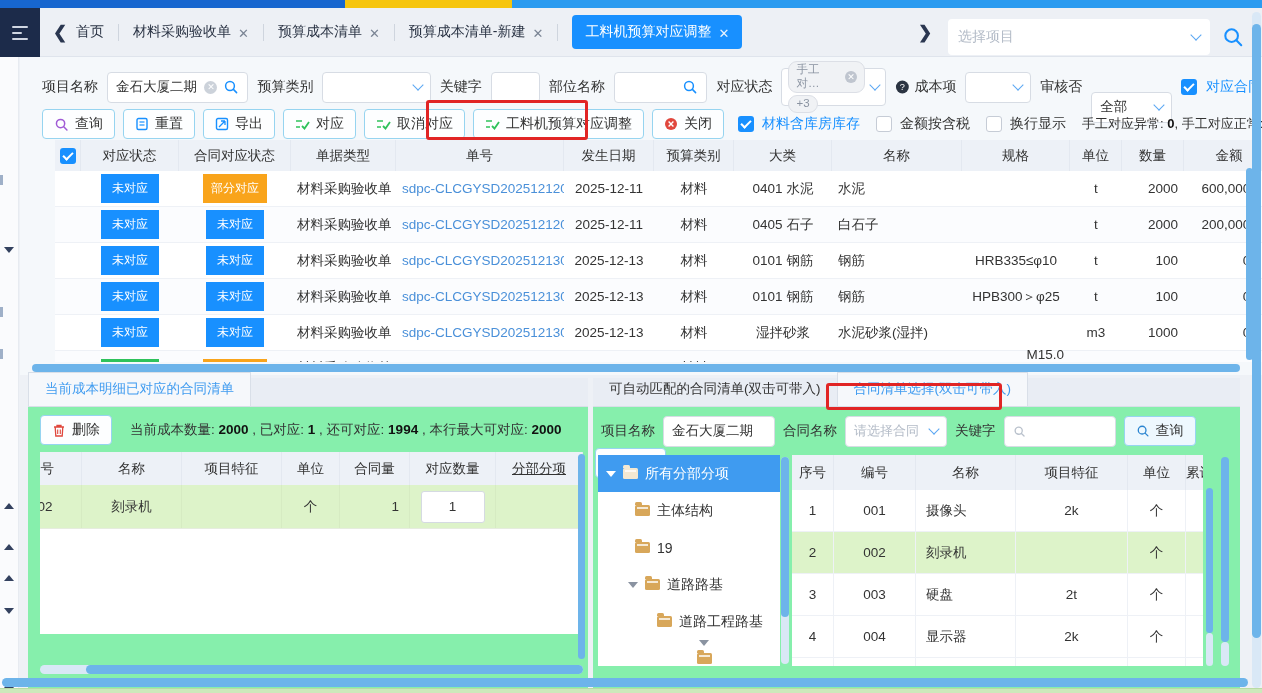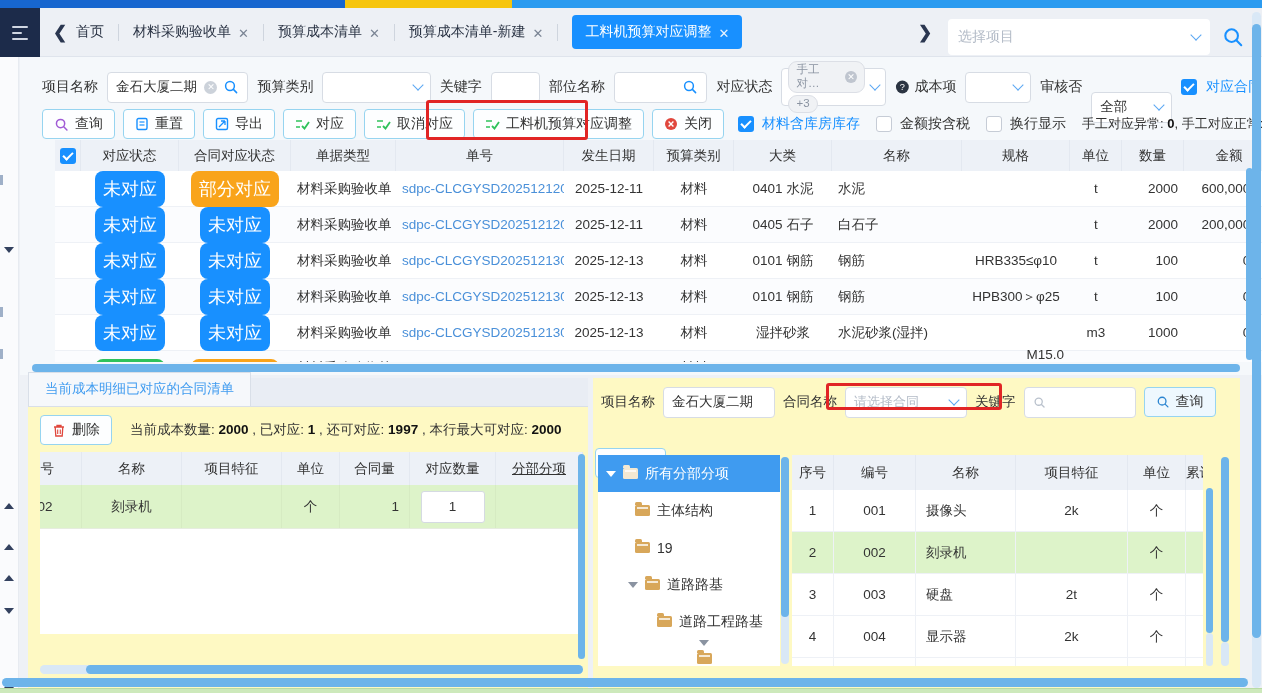--- a/index.html
+++ b/index.html
@@ -51,30 +51,30 @@
   .statustext { font-size:13px; color:#333; }
   .statustext b { color:#111; }
 
   
   .maintable { position:absolute; left:55px; top:140px; width:1207px; height:222px; overflow:hidden; background:#fff; }
   .t-head { display:flex; background:#edf1f7; height:31px; align-items:center; }
   .t-hcell { font-size:13.5px; color:#333; text-align:center; overflow:hidden; white-space:nowrap; flex:none; border-right:1px solid #e3e8f0; height:100%; display:flex; align-items:center; justify-content:center; }
   .t-row { display:flex; height:36px; align-items:center; border-bottom:1px solid #eef1f6; background:#fff; }
   .t-row.alt { background:#fbfcfe; }
   .t-cell { flex:none; padding:0 6px; overflow:hidden; white-space:nowrap; font-size:13.5px; color:#333; }
-  .badge { display:inline-block; min-width:58px; padding:6px 8px; border-radius:8px; color:#fff; font-size:18px; text-align:center; cursor:pointer; }
+  .badge { display:inline-block; min-width:58px; padding:6px 8px; border-radius:0; color:#fff; font-size:12px; text-align:center; cursor:pointer; }
   .link { color:#4a90d9; cursor:pointer; }
 
   
   .sb { position:absolute; border-radius:5px; }
   .sb-blue { background:#6db4ea; }
   .sb-light { background:#d9e8f6; }
 
   
-  .card { position:absolute; background:#fef9c3; }
+  .card { position:absolute; background:#86efac; }
   .tabstrip { height:29px; background:#e9edf4; border-bottom:1px solid #d9dfe8; display:flex; align-items:flex-end; }
   .ptab { font-size:13.5px; padding:7px 16px 8px; color:#333; cursor:pointer; white-space:nowrap; }
   .ptab.active { background:#f6f8fb; color:#3f9bf0; border:1px solid #d9dfe8; border-bottom:none; }
   .b-hcell { font-size:13.5px; color:#333; flex:none; text-align:center; overflow:hidden; white-space:nowrap; border-right:1px solid #e3e8f0; height:100%; display:flex; align-items:center; justify-content:center; }
   .b-cell { flex:none; overflow:hidden; white-space:nowrap; font-size:13.5px; color:#333; display:flex; align-items:center; justify-content:center; height:100%; border-right:1px solid rgba(0,0,0,0.03); }
   .greenrow { background:#ddf3c9; }
   .numinput { width:64px; height:32px; background:#fff; border:1px solid #d5dae2; border-radius:3px; text-align:center; font-size:13.5px; color:#333; }
 
   
   .tree { position:absolute; background:#fff; overflow:hidden; }
@@ -398,21 +398,21 @@
     </div>
     <div style="display:flex;align-items:center;gap:18px;padding:8px 12px;height:46px;">
       <button class="btn">
         <svg width="14" height="15" viewBox="0 0 14 15">
             <path d="M2 4 h10 M5 4 V2.5 h4 V4 M3.2 4 l.6 9 h6.4 l.6-9" fill="none" stroke="#e0473d" stroke-width="1.3"></path>
             <line x1="5.7" y1="6.5" x2="5.7" y2="11" stroke="#e0473d" stroke-width="1.1"></line>
             <line x1="8.3" y1="6.5" x2="8.3" y2="11" stroke="#e0473d" stroke-width="1.1"></line>
           </svg>
         <span>删除</span>
       </button>
-      <span class="statustext" id="bl-summary" style="font-size:13.5px;"><span>当前成本数量: </span><b>2000</b><span> , 已对应: </span><b>1</b><span> , 还可对应: </span><b>1997</b><span> , 本行最大可对应: </span><b>2000</b></span>
+      <span class="statustext" id="bl-summary" style="font-size:13.5px;"><span>当前成本数量: </span><b>2000</b><span> , 已对应: </span><b>1</b><span> , 还可对应: </span><b>1994</b><span> , 本行最大可对应: </span><b>2000</b></span>
     </div>
     <div style="position:absolute;left:12px;top:74px;width:543px;height:182px;background:#fff;overflow:hidden;">
       <div class="t-head" id="bl-head" style="height:33px;">
           <div class="b-hcell" style="width: 42px; justify-content: flex-start; text-indent: -13px;">编号</div>
           <div class="b-hcell" style="width: 100px;">名称</div>
           <div class="b-hcell" style="width: 100px;">项目特征</div>
           <div class="b-hcell" style="width: 58px;">单位</div>
           <div class="b-hcell" style="width: 70px;">合同量</div>
           <div class="b-hcell" style="width: 86px;">对应数量</div>
           <div class="b-hcell" style="width: 87px; text-decoration: underline;">分部分项</div>
@@ -428,27 +428,31 @@
           </div>
           <div class="b-cell" style="width: 87px;"></div>
         </div>
     </div>
     <div class="sb sb-light" style="left:12px;top:287px;width:543px;height:9px;"></div>
     <div class="sb sb-blue" style="left:58px;top:287px;width:497px;height:9px;"></div>
     <div class="sb sb-blue" style="left:550px;top:76px;width:7px;height:205px;"></div>
   </div>
 
   <div class="card" style="left:593px;top:378px;width:647px;height:310px;">
+    <div class="tabstrip">
+      <span class="ptab">可自动匹配的合同清单(双击可带入)</span>
+      <span class="ptab active">合同清单选择(双击可带入)</span>
+    </div>
     <div style="display:flex;align-items:center;gap:8px;padding:9px 8px;height:48px;">
       <span class="lbl" style="font-size:13.5px;">项目名称</span>
       <div class="ctl" style="width:112px;">
           <span>金石大厦二期</span>
         </div>
       <span class="lbl" style="font-size:13.5px;">合同名称</span>
-      <div class="ctl" style="width:122px;">
+      <div class="ctl" style="width:102px;">
           <span class="placeholder" style="font-size:13px;">请选择合同</span>
           <span class="chev" style="margin-left:auto;"></span>
         </div>
       <span class="lbl" style="font-size:13.5px;">关键字</span>
       <div class="ctl" style="width:112px;">
         <svg width="13" height="13" viewBox="0 0 16 16">
             <circle cx="7" cy="7" r="4.4" fill="none" stroke="#b9c1cc" stroke-width="1.6"></circle>
             <line x1="10.4" y1="10.4" x2="13.6" y2="13.6" stroke="#b9c1cc" stroke-width="1.6" stroke-linecap="round"></line>
           </svg>
       </div>

